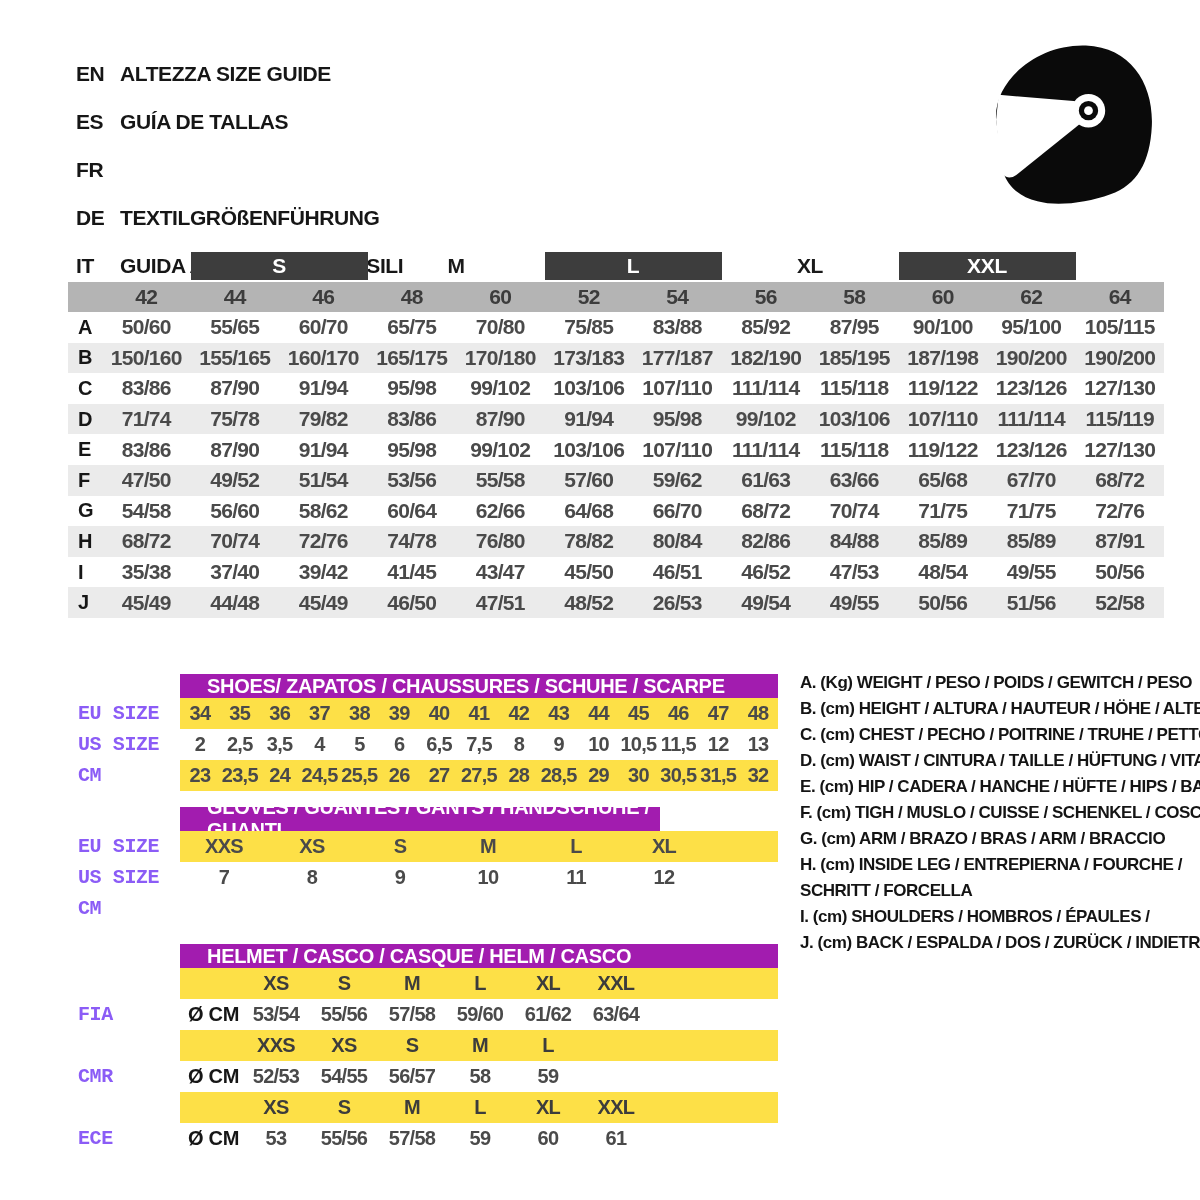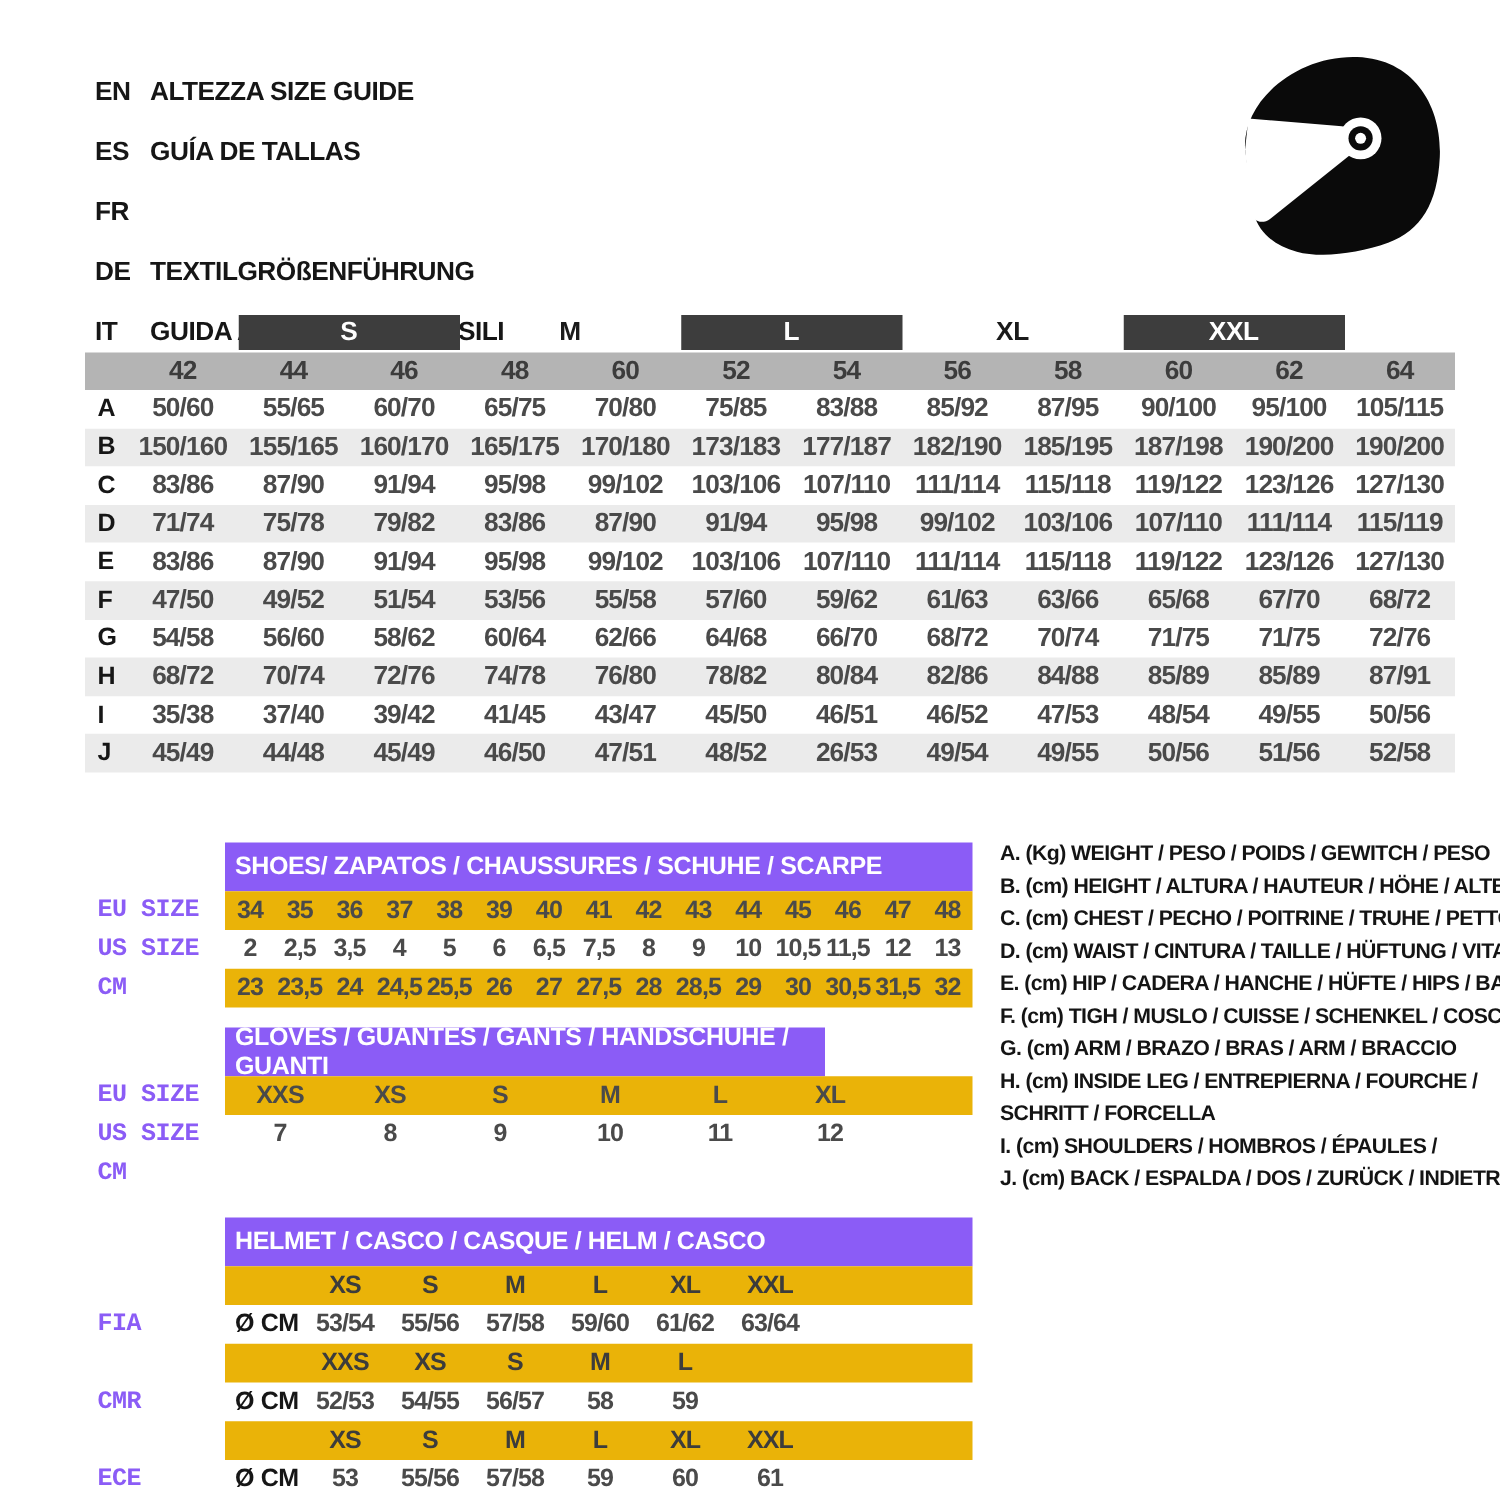--- a/index.html
+++ b/index.html
@@ -21,30 +21,30 @@
   .size-group{display:flex;align-items:center;justify-content:center;font-size:21px;font-weight:700;letter-spacing:-0.3px;color:#1a1a1a;}
   .size-group.boxed{background:#3d3d3d;color:#ffffff;}
   .main-header{display:grid;grid-template-columns:34px repeat(12,1fr);height:30px;background:#b4b4b4;}
   .trow{display:grid;grid-template-columns:34px repeat(12,1fr);height:30.6px;}
   .trow.stripe{background:#ebebeb;}
   .cell{display:flex;align-items:center;justify-content:center;font-size:21px;font-weight:700;letter-spacing:-0.7px;color:#4a4a4a;}
   .colnum{color:#3c3c3c;}
   .rlabel{justify-content:flex-start;padding-left:10px;color:#161616;font-size:20px;letter-spacing:-0.3px;}
   
   .small-tables{position:absolute;left:78px;top:674px;width:712px;}
-  .bar{height:39px;background:#8b5cf6;color:#fff;display:flex;align-items:center;
-       padding-left:8px;font-size:20px;font-weight:700;letter-spacing:-0.3px;
+  .bar{height:24px;background:#a21caf;color:#fff;display:flex;align-items:center;
+       padding-left:27px;font-size:20px;font-weight:700;letter-spacing:-0.3px;
        margin-left:102px;box-sizing:border-box;}
   .shoes-bar{width:598px;}
   .gloves-bar{width:480px;margin-top:16px;}
   .helmet-bar{width:598px;margin-top:20px;}
   .srow{display:flex;height:31px;align-items:stretch;}
   .slabel{width:102px;flex:0 0 102px;display:flex;align-items:center;font-size:20px;font-weight:700;letter-spacing:-0.4px;color:#8b5cf6;font-family:Liberation Mono, monospace;}
   .scells{width:598px;flex:0 0 598px;display:grid;}
-  .scells.band{background:#eab308;}
+  .scells.band{background:#fde047;}
   .shoes-cells{grid-template-columns:repeat(15,1fr);}
   .gloves-cells{grid-template-columns:repeat(6,88px);}
   .helmet-cells{grid-template-columns:62px repeat(6,68px);}
   .scells .cell{font-size:20px;letter-spacing:-0.7px;}
   .cell.unit{justify-content:flex-start;padding-left:8px;color:#161616;letter-spacing:-0.3px;}
   .cell.sizelbl{color:#3c3c3c;}
   
   .legend{position:absolute;left:800px;top:670px;width:400px;}
   .legend-line{font-size:17px;font-weight:700;line-height:26px;letter-spacing:-0.45px;color:#141414;white-space:nowrap;}
 </style>

